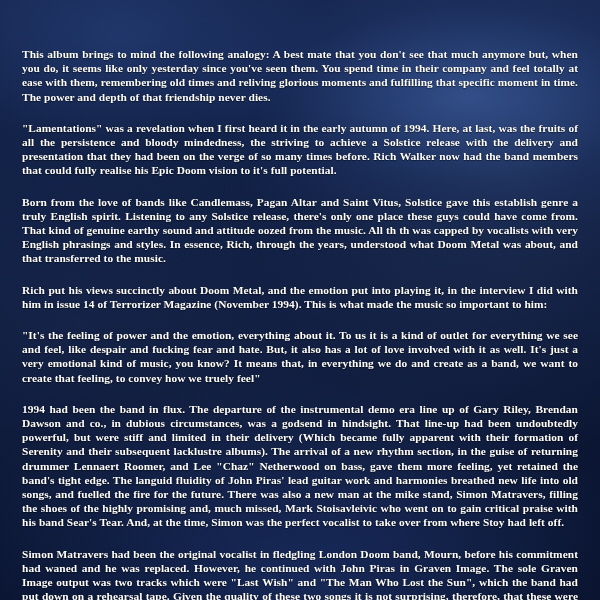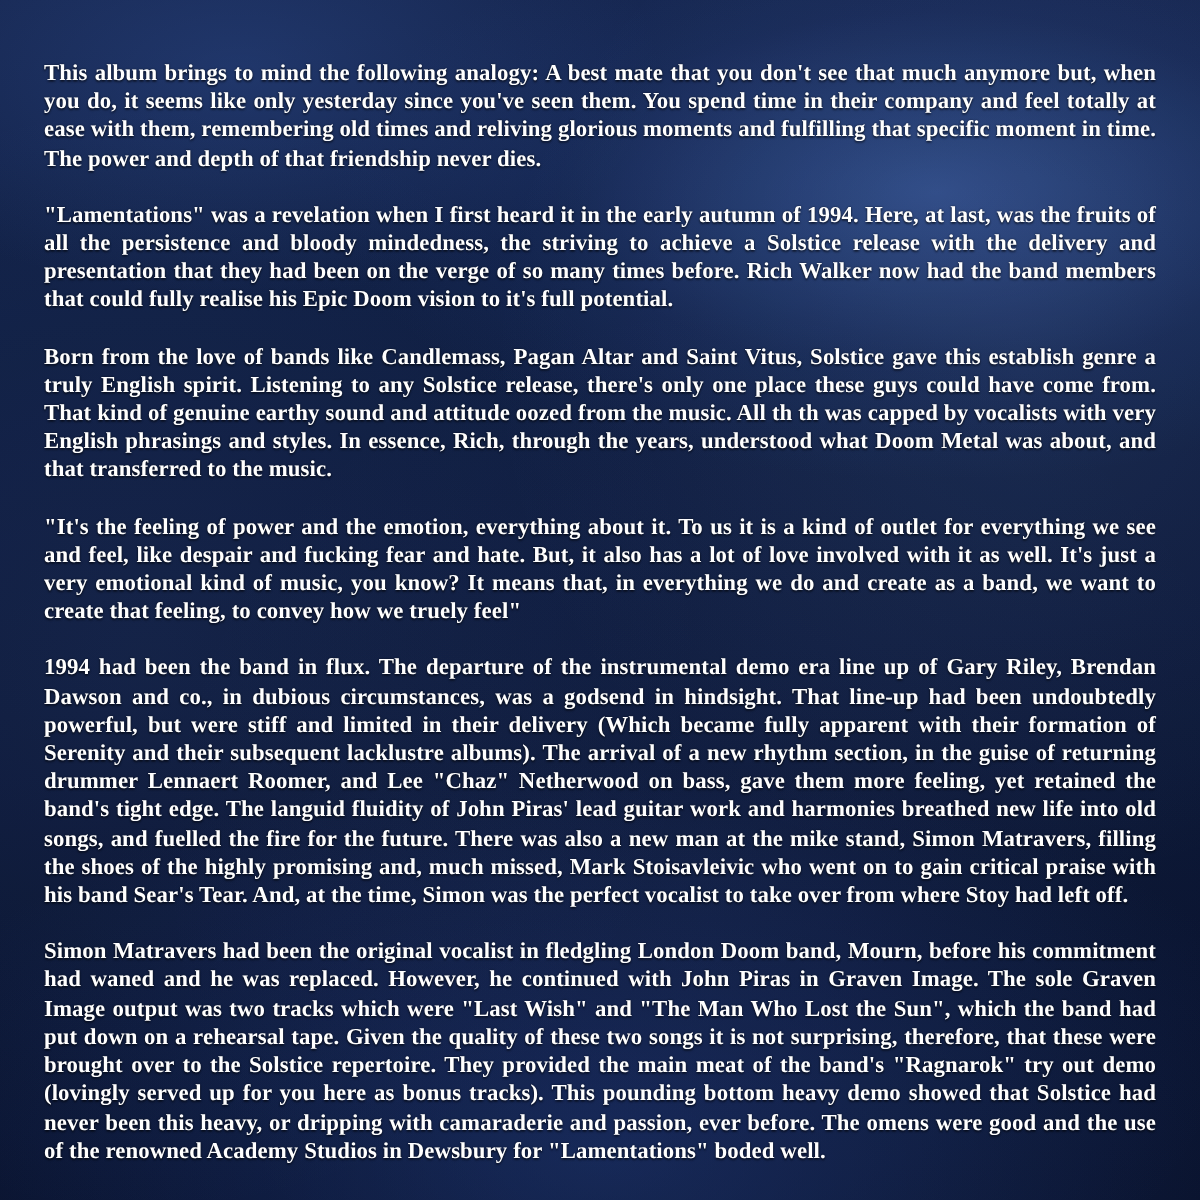--- a/index.html
+++ b/index.html
@@ -38,21 +38,21 @@
     mix-blend-mode: screen;
   }
   .text-col {
     position: absolute;
     left: 22px;
     right: 22px;
     top: 30px;
     z-index: 2;
   }
   p.para {
-    margin: 0 0 14px 0;
+    margin: 17px 0 14px 0;
     color: #ffffff;
     font-family: "Liberation Serif", serif;
     font-size: 11.4px;
     line-height: 14.2px;
     font-weight: bold;
     text-align: justify;
     text-shadow: 0 0 1px rgba(0,0,0,0.65), 0 1px 1px rgba(0,0,0,0.45);
     letter-spacing: 0.05px;
   }
   p.para:last-child {
@@ -63,17 +63,18 @@
   }
 </style>
 </head>
 <body>
 
 <div class="page">
   <div class="text-col">
     <p class="para">This album brings to mind the following analogy: A best mate that you don't see that much anymore but, when you do, it seems like only yesterday since you've seen them. You spend time in their company and feel totally at ease with them, remembering old times and reliving glorious moments and fulfilling that specific moment in time. The power and depth of that friendship never dies.</p>
     <p class="para">"Lamentations" was a revelation when I first heard it in the early autumn of 1994. Here, at last, was the fruits of all the persistence and bloody mindedness, the striving to achieve a Solstice release with the delivery and presentation that they had been on the verge of so many times before. Rich Walker now had the band members that could fully realise his Epic Doom vision to it's full potential.</p>
     <p class="para">Born from the love of bands like Candlemass, Pagan Altar and Saint Vitus, Solstice gave this establish genre a truly English spirit. Listening to any Solstice release, there's only one place these guys could have come from. That kind of genuine earthy sound and attitude oozed from the music. All th th was capped by vocalists with very English phrasings and styles. In essence, Rich, through the years, understood what Doom Metal was about, and that transferred to the music.</p>
+    <p class="para">Rich put his views succinctly about Doom Metal, and the emotion put into playing it, in the interview I did with him in issue 14 of Terrorizer Magazine (November 1994). This is what made the music so important to him:</p>
     <p class="para quote">"It's the feeling of power and the emotion, everything about it. To us it is a kind of outlet for everything we see and feel, like despair and fucking fear and hate. But, it also has a lot of love involved with it as well. It's just a very emotional kind of music, you know? It means that, in everything we do and create as a band, we want to create that feeling, to convey how we truely feel"</p>
     <p class="para">1994 had been the band in flux. The departure of the instrumental demo era line up of Gary Riley, Brendan Dawson and co., in dubious circumstances, was a godsend in hindsight. That line-up had been undoubtedly powerful, but were stiff and limited in their delivery (Which became fully apparent with their formation of Serenity and their subsequent lacklustre albums). The arrival of a new rhythm section, in the guise of returning drummer Lennaert Roomer, and Lee "Chaz" Netherwood on bass, gave them more feeling, yet retained the band's tight edge. The languid fluidity of John Piras' lead guitar work and harmonies breathed new life into old songs, and fuelled the fire for the future. There was also a new man at the mike stand, Simon Matravers, filling the shoes of the highly promising and, much missed, Mark Stoisavleivic who went on to gain critical praise with his band Sear's Tear. And, at the time, Simon was the perfect vocalist to take over from where Stoy had left off.</p>
     <p class="para">Simon Matravers had been the original vocalist in fledgling London Doom band, Mourn, before his commitment had waned and he was replaced. However, he continued with John Piras in Graven Image. The sole Graven Image output was two tracks which were "Last Wish" and "The Man Who Lost the Sun", which the band had put down on a rehearsal tape. Given the quality of these two songs it is not surprising, therefore, that these were brought over to the Solstice repertoire. They provided the main meat of the band's "Ragnarok" try out demo (lovingly served up for you here as bonus tracks). This pounding bottom heavy demo showed that Solstice had never been this heavy, or dripping with camaraderie and passion, ever before. The omens were good and the use of the renowned Academy Studios in Dewsbury for "Lamentations" boded well.</p>
   </div>
 </div>
 
 </body></html>

